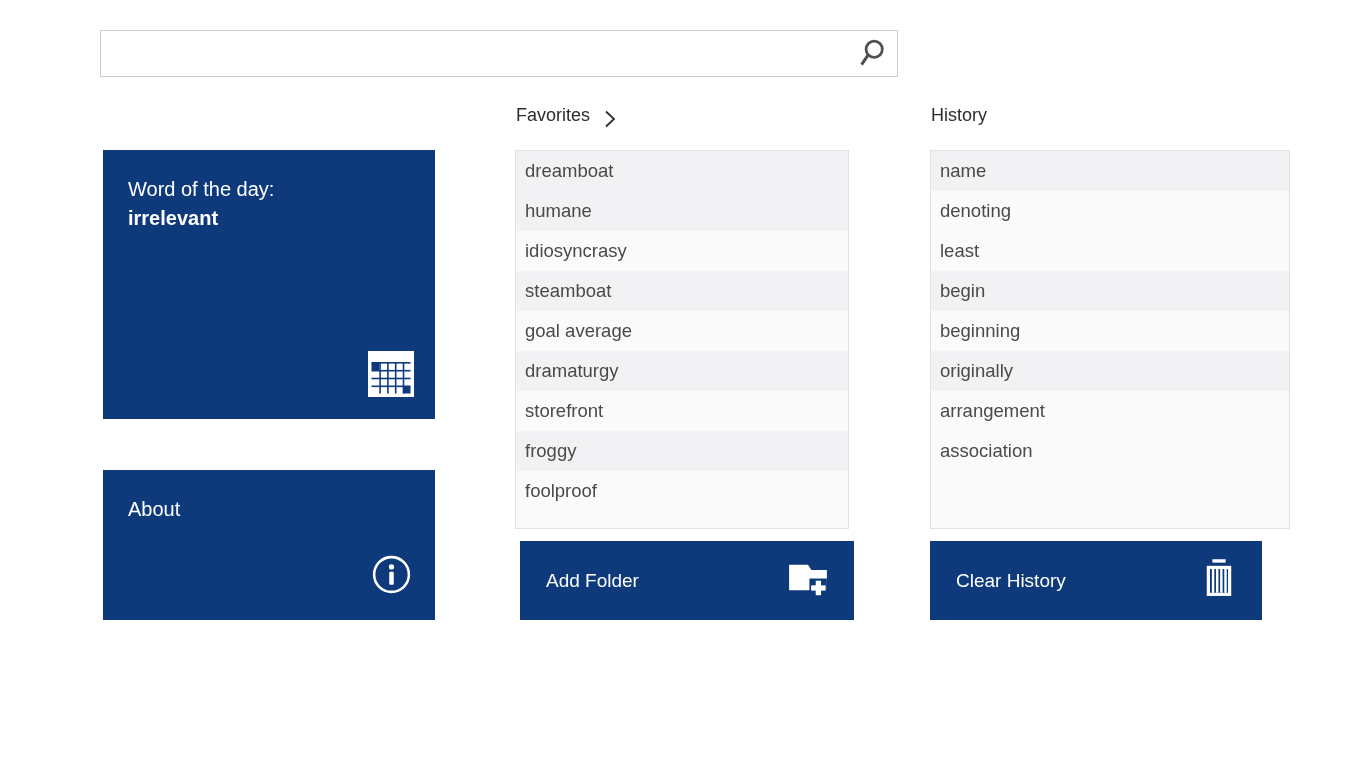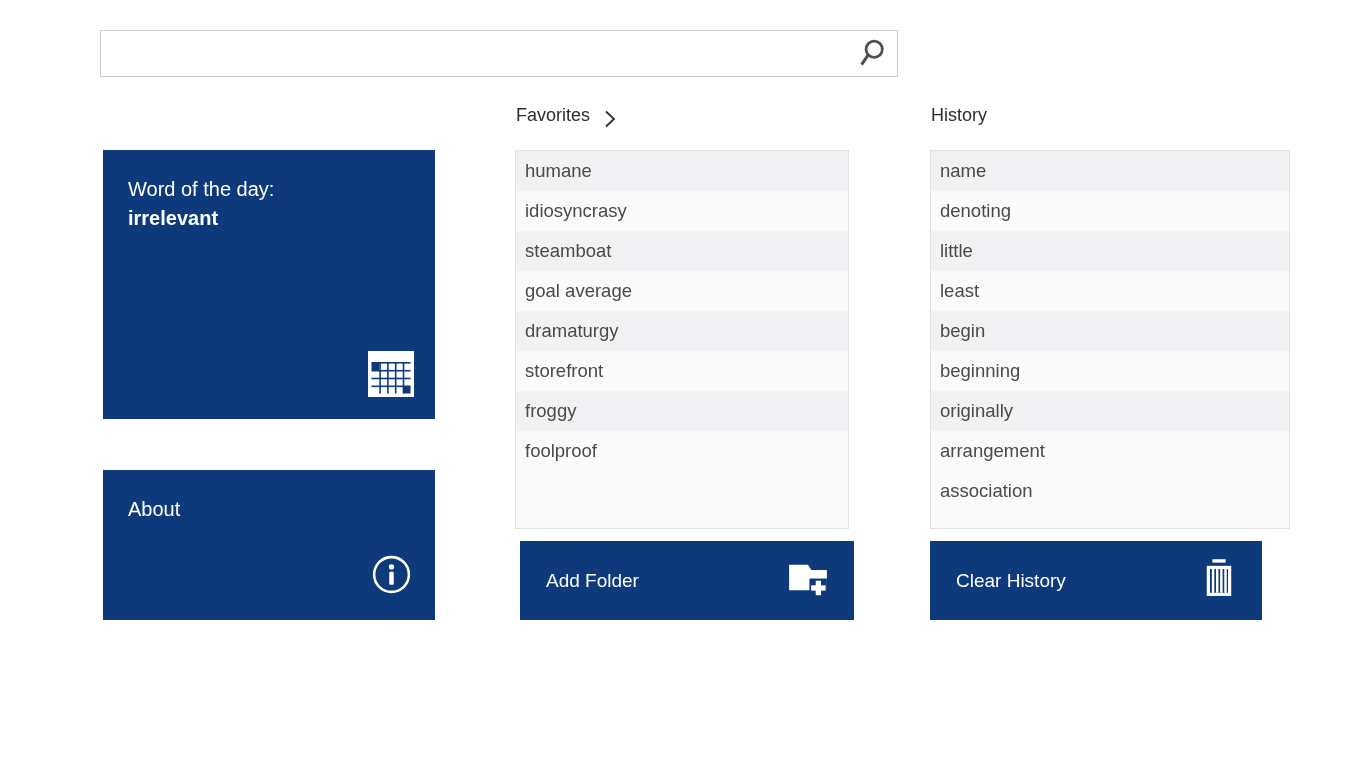--- a/index.html
+++ b/index.html
@@ -94,20 +94,21 @@
   <div class="section-header hdr-favorites">
     <span>Favorites</span>
     <span class="hdr-chevron">
       <svg viewBox="0 0 14 22" width="14" height="22">
         <polyline points="3,3.5 11,11 3,18.5" fill="none" stroke="#2d2d2d" stroke-width="1.8"></polyline>
       </svg>
     </span>
   </div>
 
   <div class="word-list list-favorites">
+      <div class="list-row odd">dreamboat</div>
       <div class="list-row odd">humane</div>
       <div class="list-row even">idiosyncrasy</div>
       <div class="list-row odd">steamboat</div>
       <div class="list-row even">goal average</div>
       <div class="list-row odd">dramaturgy</div>
       <div class="list-row even">storefront</div>
       <div class="list-row odd">froggy</div>
       <div class="list-row even">foolproof</div>
     </div>
 
@@ -123,21 +124,20 @@
     </span>
   </div>
 
   <div class="section-header hdr-history">
     <span>History</span>
   </div>
 
   <div class="word-list list-history">
       <div class="list-row odd">name</div>
       <div class="list-row even">denoting</div>
-      <div class="list-row odd">little</div>
       <div class="list-row even">least</div>
       <div class="list-row odd">begin</div>
       <div class="list-row even">beginning</div>
       <div class="list-row odd">originally</div>
       <div class="list-row even">arrangement</div>
       <div class="list-row even">association</div>
     </div>
 
   <div class="action-btn btn-clearhistory">
     <span class="action-label">Clear History</span>

